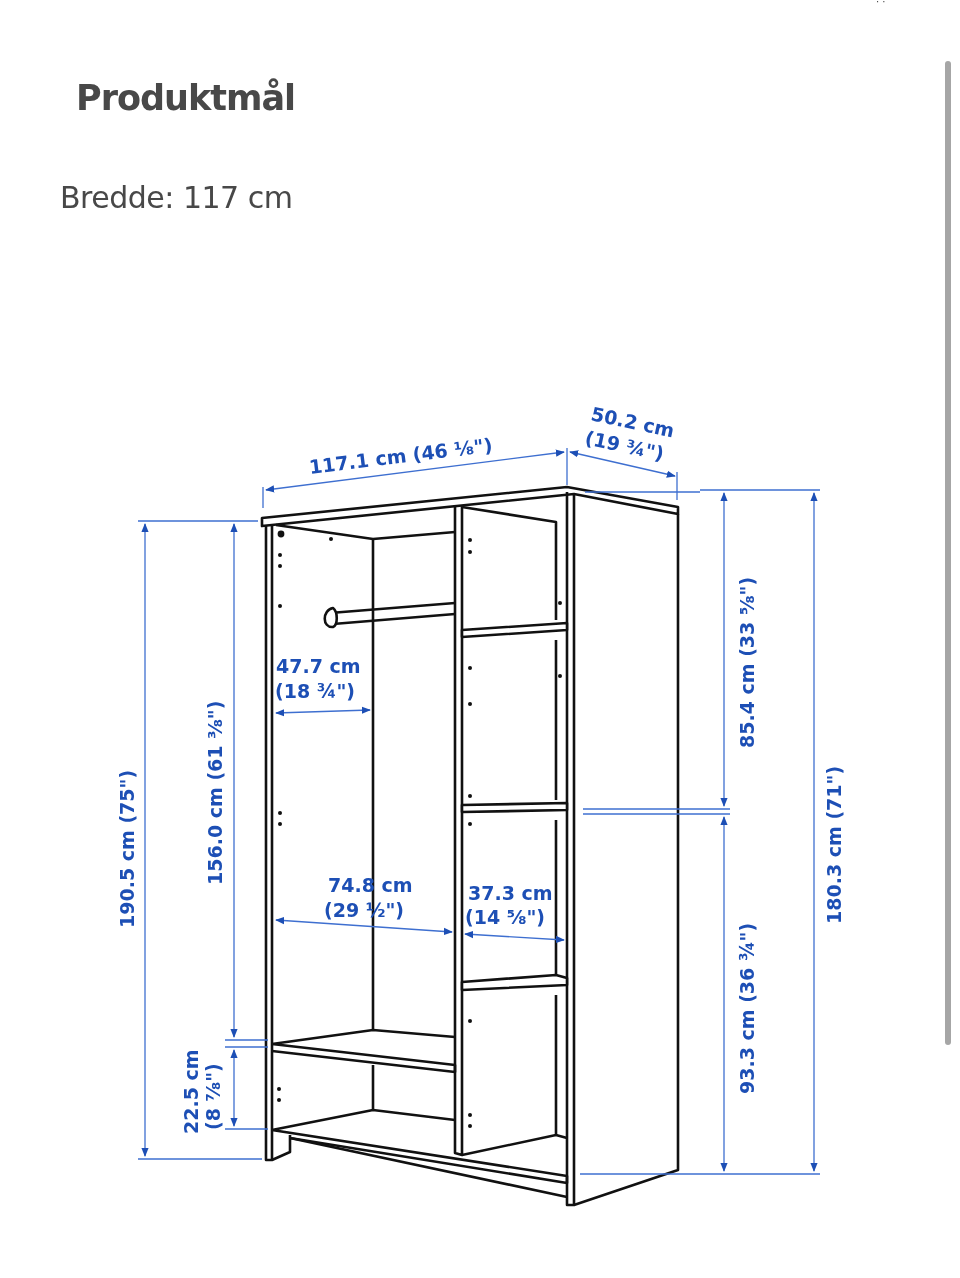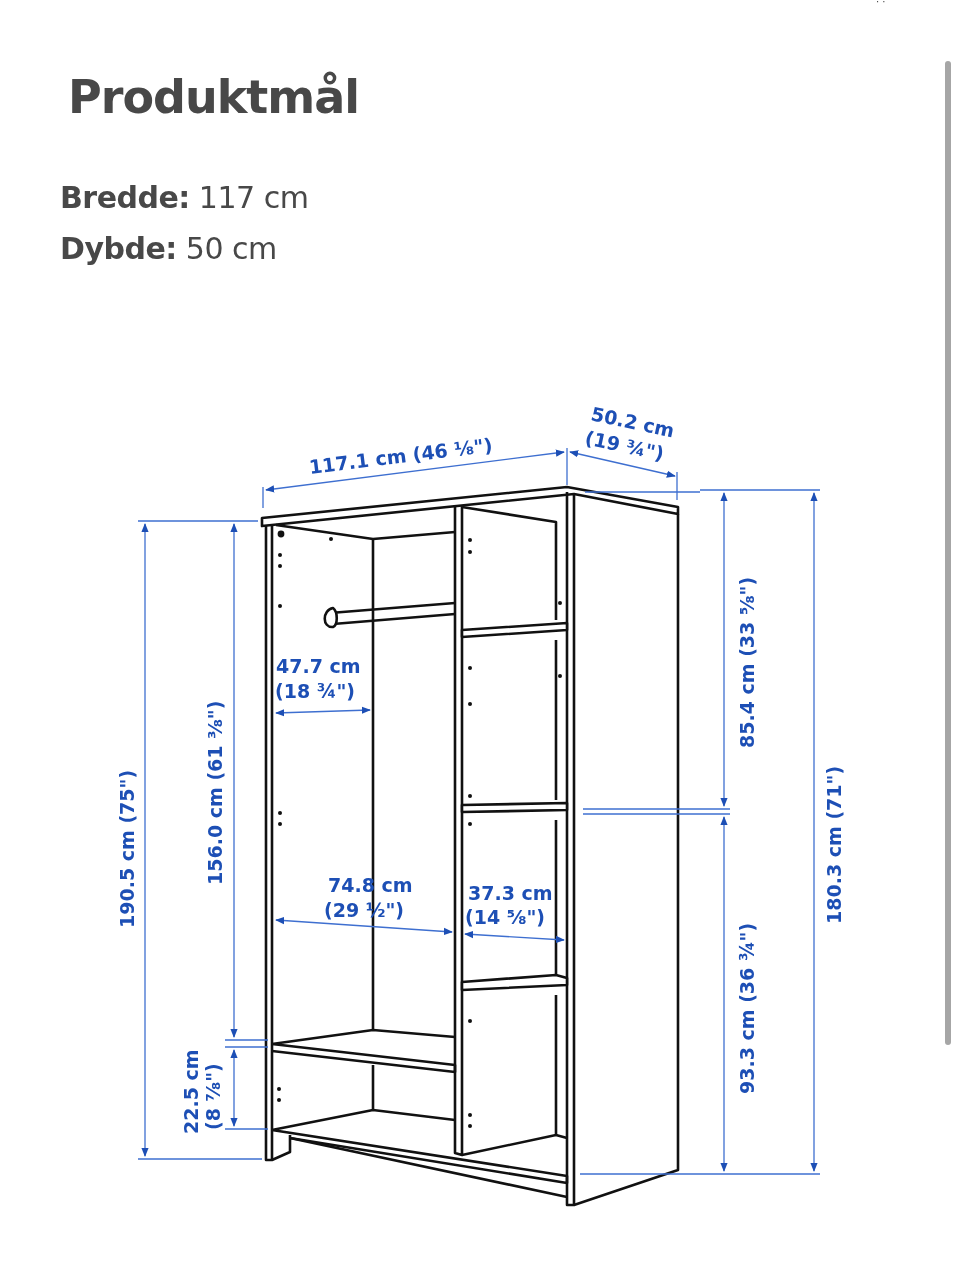--- a/index.html
+++ b/index.html
@@ -1,44 +1,40 @@
 <!DOCTYPE html>
 <html><head>
   <meta charset="utf-8">
   <style>
     html, body { margin:0; padding:0; background:#ffffff; }
     body { width:960px; height:1278px; position:relative; overflow:hidden;
            font-family:"DejaVu Sans", "Liberation Sans", sans-serif; color:#484848; }
-    .title { position:absolute; left:60px; top:62px; font-size:46px; font-weight:bold;
-             letter-spacing:-1px; color:#484848; margin:8px; }
+    .title { position:absolute; left:60px; top:62px; font-size:35px; font-weight:bold;
+             letter-spacing:-1px; color:#484848; margin:16px; }
     .dims { position:absolute; left:60px; top:172px; margin:0; padding:0; list-style:none; }
     .dims li { font-size:30px; line-height:51px; color:#484848; letter-spacing:-0.5px; }
-    .dims .lbl { font-weight:bold; }
+    .dims .lbl { font-weight:normal; }
     .scrollbar { position:absolute; left:945px; top:61px; width:6px; height:984px;
                  background:#a6a6a6; border-radius:3px; }
     .topdots { position:absolute; left:876px; top:-4px; font-size:10px; color:#444; }
     .drawing { position:absolute; left:0; top:380px; width:960px; height:880px; }
     .dim-text { fill:#1d4fb5; font-family:"DejaVu Sans", "Liberation Sans", sans-serif;
                 font-weight:bold; font-size:19px; }
   </style>
 </head>
 <body>
 
 <div class="topdots">·  ·</div>
 
 <h1 class="title">Produktmål</h1>
 
 <ul class="dims">
   <li>
     <span class="lbl">Bredde:</span>
     <span>117 cm</span>
-  </li>
-  <li>
-    <span class="lbl">Dybde:</span>
-    <span>50 cm</span>
   </li>
 </ul>
 
 <div class="scrollbar"></div>
 
 <div class="drawing">
 <svg width="960" height="880" viewBox="0 380 960 880" xmlns="http://www.w3.org/2000/svg">
   <defs>
     <marker id="arr" viewBox="0 0 10 10" refX="9" refY="5" markerWidth="7" markerHeight="7" orient="auto-start-reverse">
       <path d="M0,1 L10,5 L0,9 z" fill="#1d4fb5"></path>

